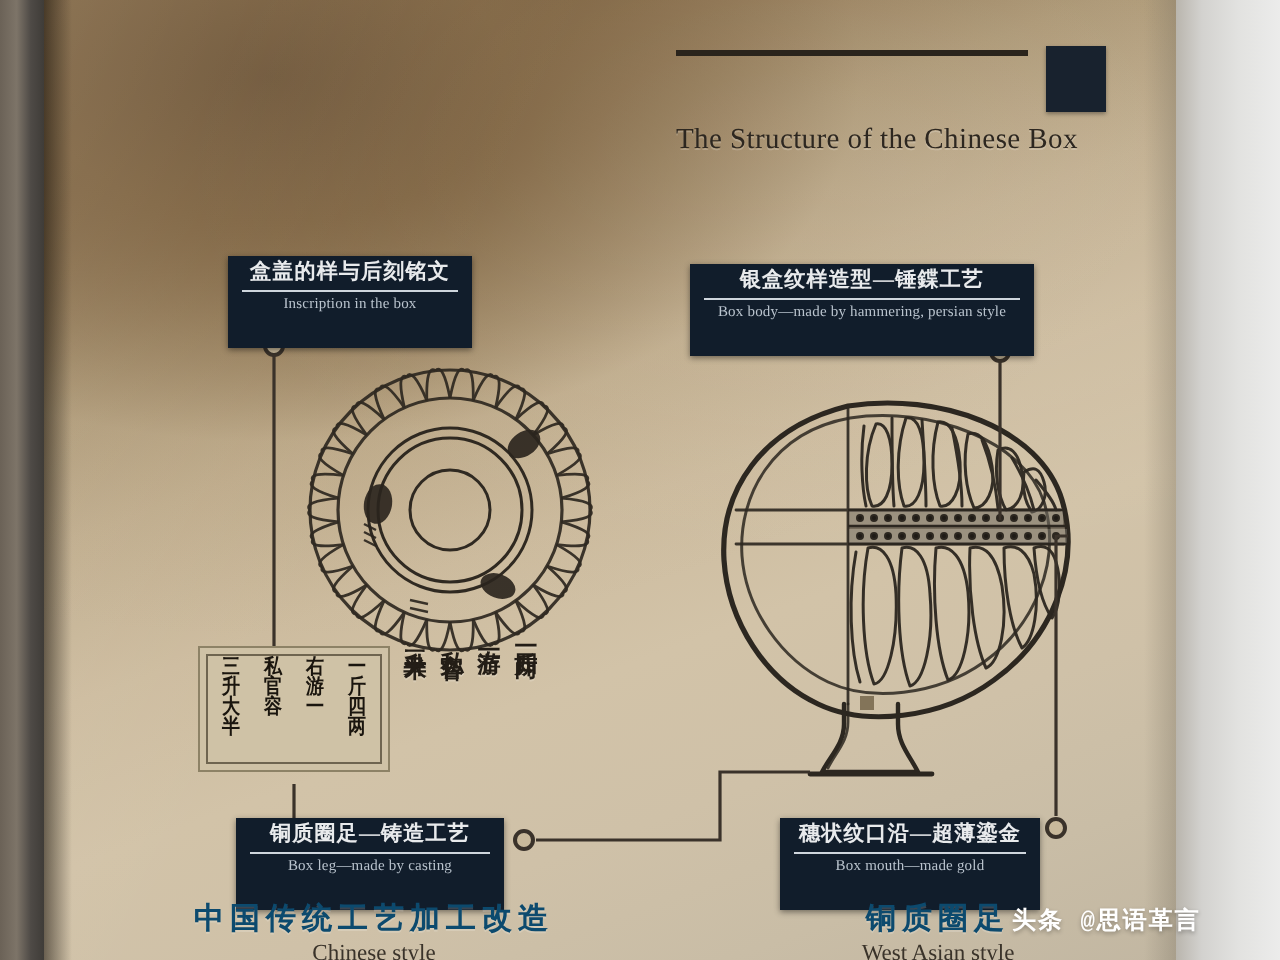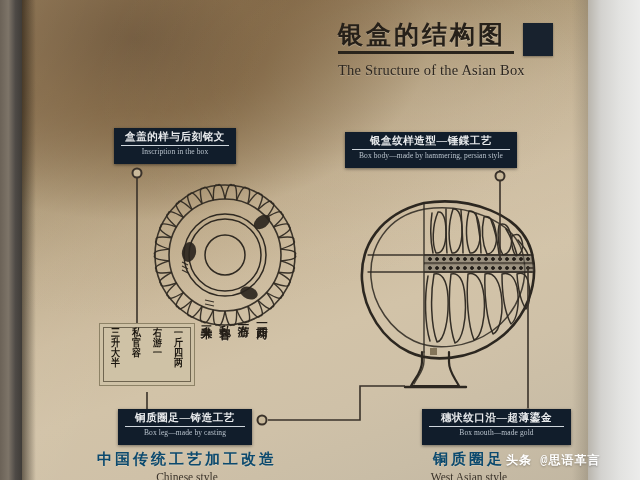--- a/index.html
+++ b/index.html
@@ -60,40 +60,40 @@
     height:3px;background:#2a241c;width:176px;margin-top:3px;
   }
   .title-en{
     font-size:14.5px;color:#2d2720;margin-top:6px;white-space:nowrap;
     letter-spacing:.2px;text-shadow:0 1px 0 rgba(255,255,255,.2);
   }
 
   
   .plaque{
     position:absolute;background:#111d2b;
-    padding:3px 6px 8px 6px;box-sizing:border-box;
+    padding:3px 6px 18px 6px;box-sizing:border-box;
     box-shadow:0 1px 3px rgba(0,0,0,.45);
     text-align:center;
   }
   .plaque .p-cn{
     color:#e8eaec;font-size:10.5px;font-weight:bold;letter-spacing:.6px;
     white-space:nowrap;line-height:1.15;
   }
   .plaque .p-rule{
     height:1px;background:#cfd6dd;margin:2px 1px 2px 1px;
   }
   .plaque .p-en{
     color:#b9c3cd;font-size:7.5px;white-space:nowrap;line-height:1.1;
     letter-spacing:.1px;
   }
 
   #plaque-inscription{left:114px;top:128px;width:122px;}
   #plaque-body{left:345px;top:132px;width:172px;}
   #plaque-leg{left:118px;top:409px;width:134px;}
-  #plaque-mouth{left:390px;top:409px;width:149px;margin-left:32px;}
+  #plaque-mouth{left:390px;top:409px;width:130px;}
 
   
   .caption{position:absolute;text-align:center;}
   .caption .c-cn{
     font-size:15px;font-weight:bold;color:#0c4a6e;letter-spacing:3px;
     white-space:nowrap;text-shadow:0 1px 0 rgba(255,255,255,.18);
   }
   .caption .c-en{
     font-size:11.5px;color:#3a332a;white-space:nowrap;margin-top:2px;
   }
@@ -316,26 +316,25 @@
       <circle cx="137" cy="173" r="4.5"></circle>
       <circle cx="500" cy="176" r="4.5"></circle>
       <circle cx="528" cy="414" r="4.5"></circle>
       <circle cx="262" cy="420" r="4.5"></circle>
     </g>
   </svg>
 
   <div class="title-wrap">
     <div class="title-row">
       <div>
-        <div class="title-cn">银盒的结构图</div>
         <div class="title-rule"></div>
       </div>
       <div class="title-square"></div>
     </div>
-    <div class="title-en">The Structure of the Asian Box</div>
+    <div class="title-en">The Structure of the Chinese Box</div>
   </div>
 
   <div class="plaque" id="plaque-inscription">
     <div class="p-cn">盒盖的样与后刻铭文</div>
     <div class="p-rule"></div>
     <div class="p-en">Inscription in the box</div>
   </div>
 
   <div class="plaque" id="plaque-body">
     <div class="p-cn">银盒纹样造型—锤鍱工艺</div>

